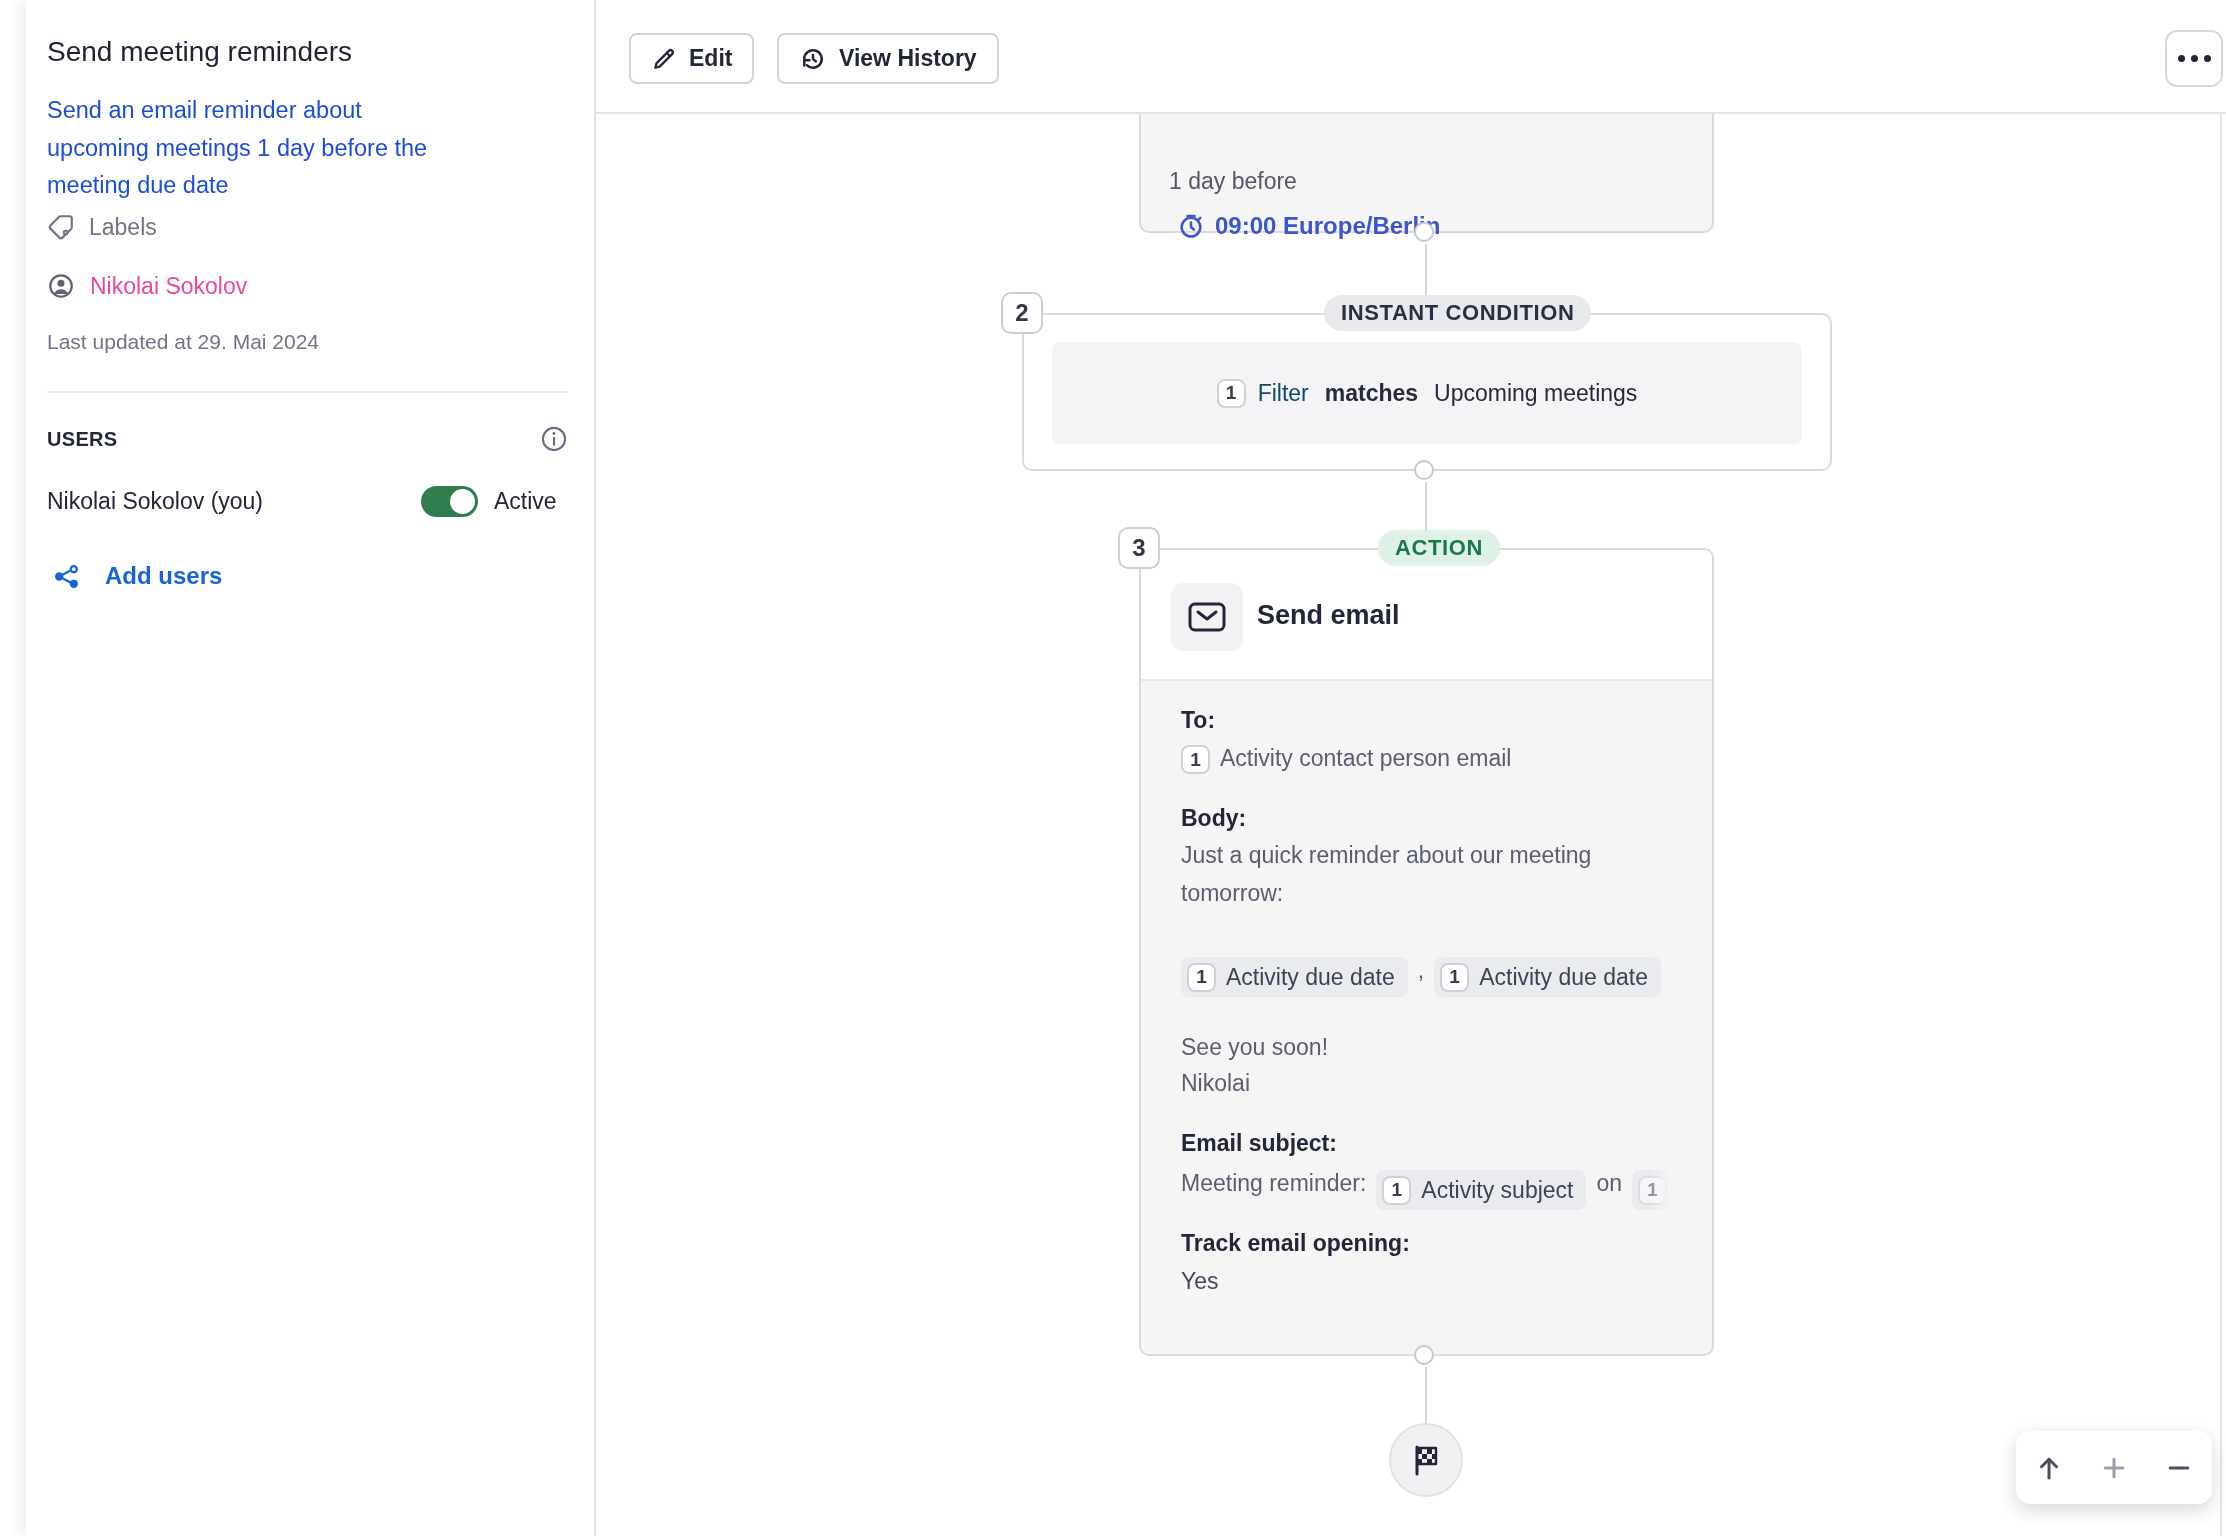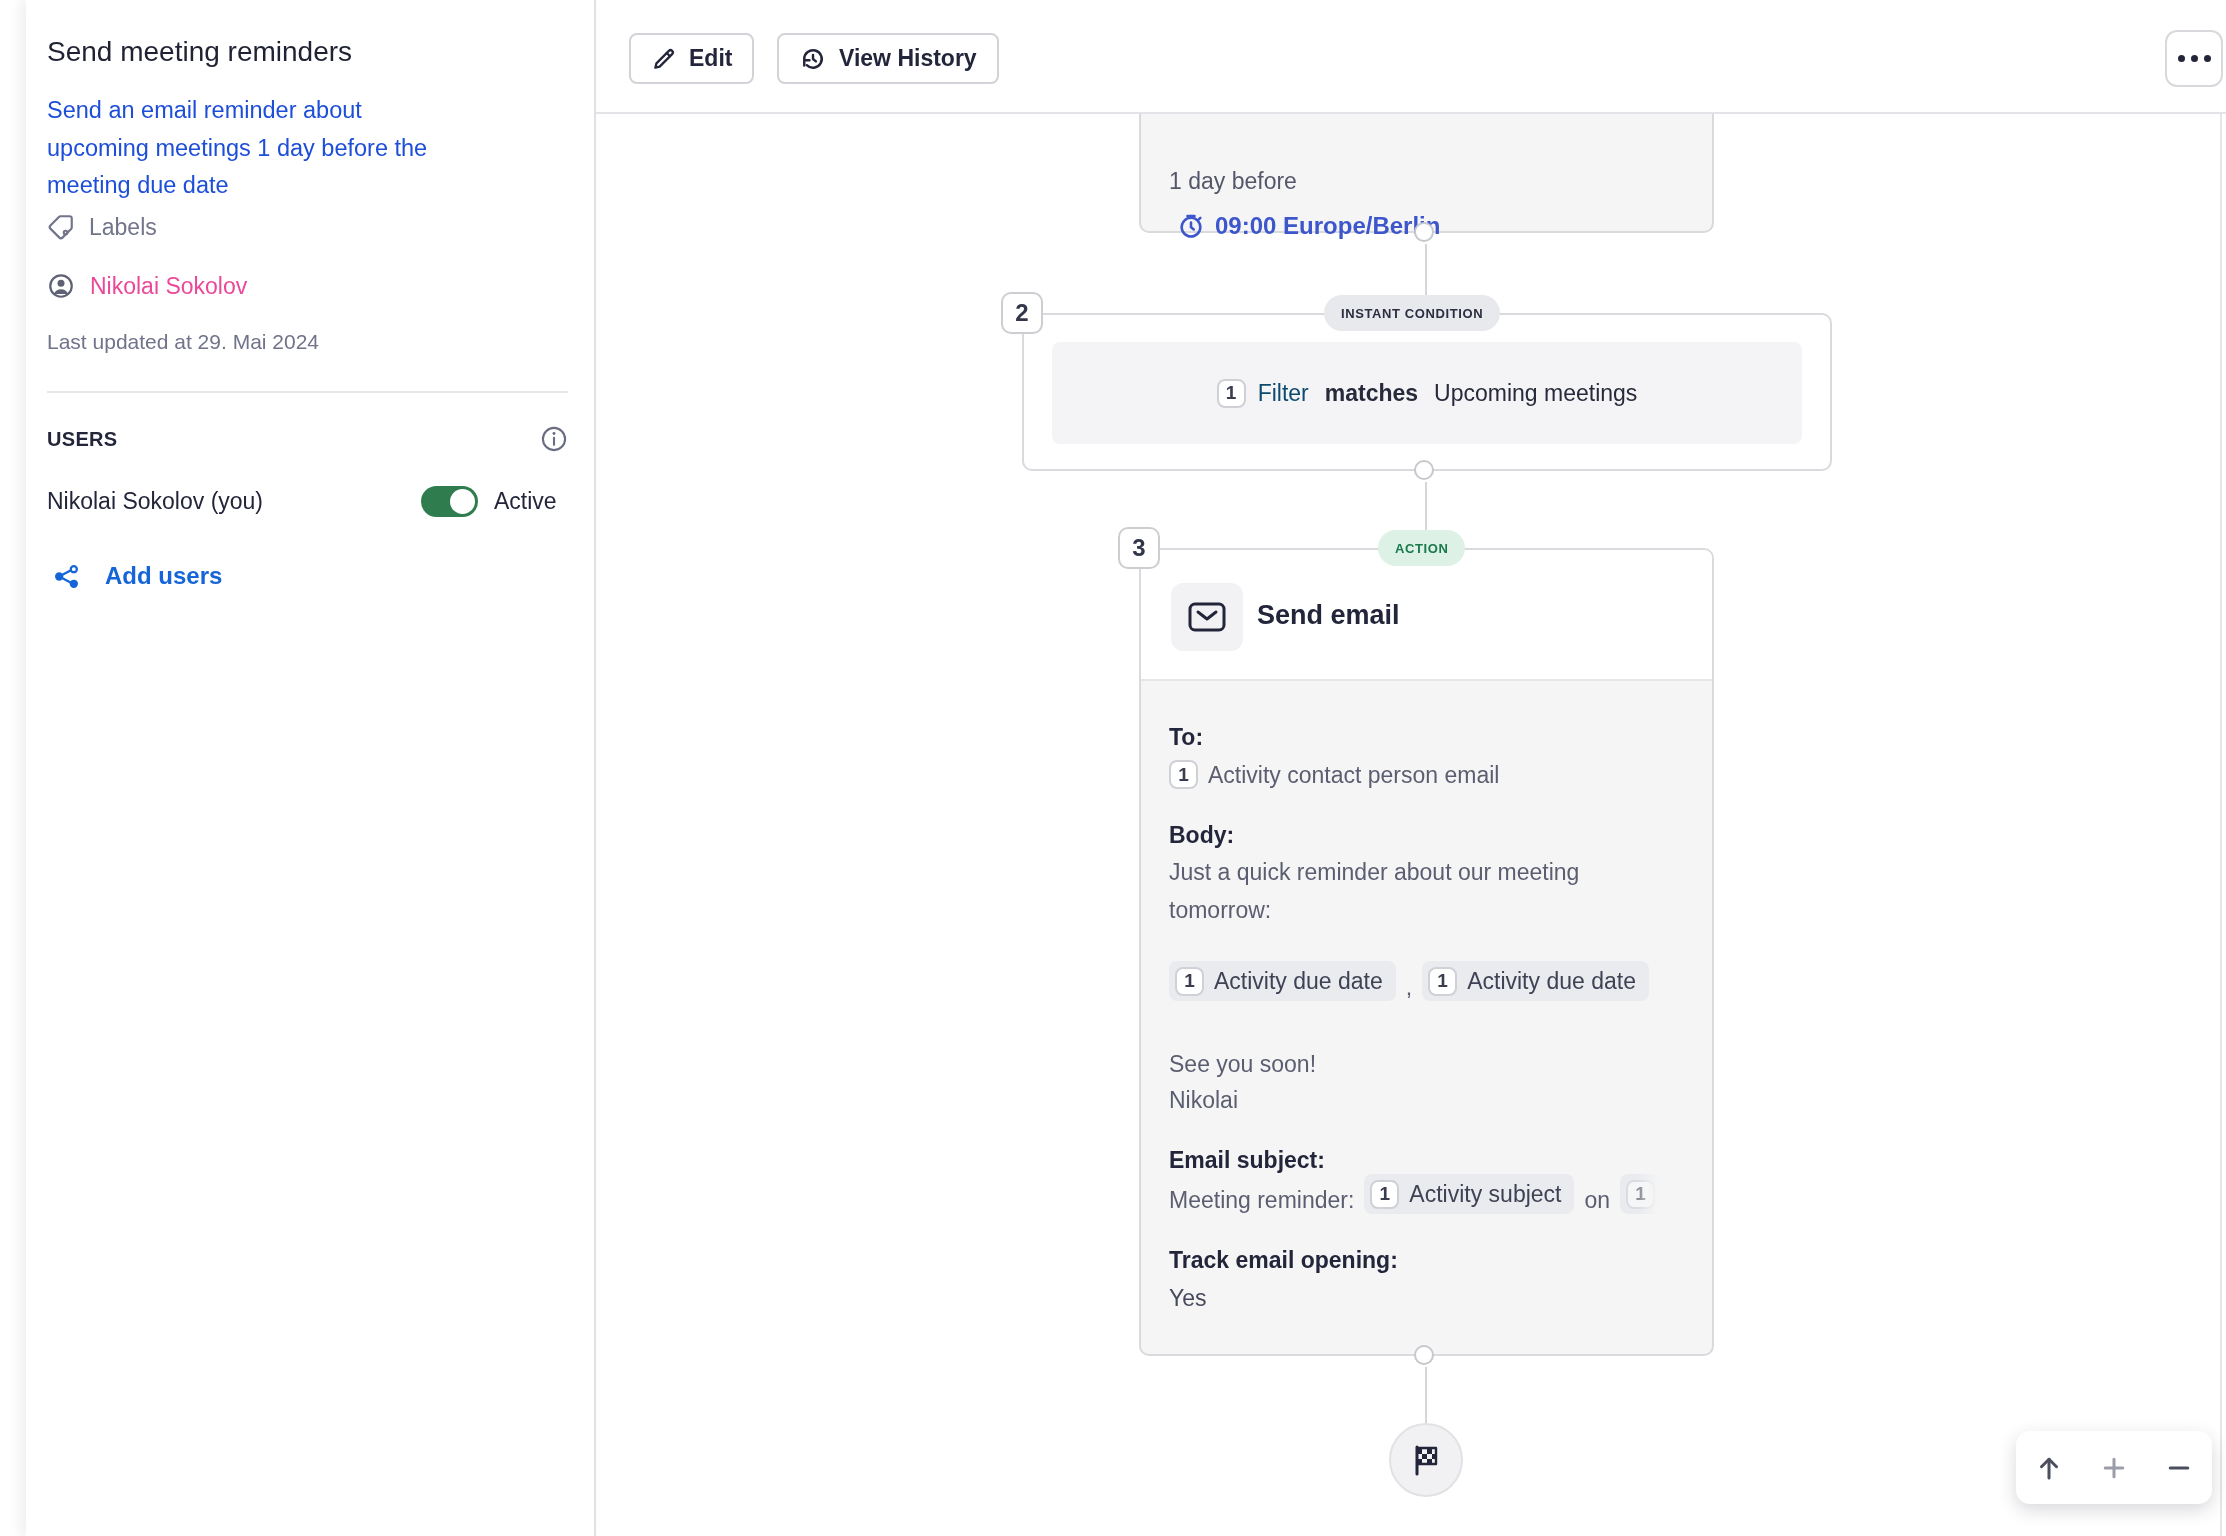--- a/index.html
+++ b/index.html
@@ -19,42 +19,42 @@
     border-left:9px solid transparent;border-right:9px solid transparent;border-top:11px solid #32354a;}
   
   .canvas{position:absolute;inset:0;background:#fff;z-index:2;}
   .vline{position:absolute;left:1425px;width:2px;background:#d5d6da;}
   .connector-dot{position:absolute;left:1414px;width:20px;height:20px;border-radius:50%;
     background:#fff;border:2px solid #c7c8cd;box-sizing:border-box;z-index:4;}
   .step-badge{position:absolute;width:42px;height:42px;background:#fff;border:2px solid #cdced2;
     border-radius:10px;box-sizing:border-box;display:flex;align-items:center;justify-content:center;
     font-weight:bold;font-size:24px;color:#33364a;z-index:5;}
   .stage-pill{position:absolute;height:36px;border-radius:18px;display:flex;align-items:center;
-    padding:0 17px;font-weight:bold;font-size:13px;letter-spacing:.6px;z-index:5;}
+    padding:0 17px;font-weight:bold;font-size:22px;letter-spacing:.6px;z-index:5;}
   .pill-gray{background:#e8e9ec;color:#2b2e41;}
   .pill-green{background:#ddf1e6;color:#187a4a;}
   .card{position:absolute;background:#fff;border:2px solid #d9dadd;border-radius:10px;box-sizing:border-box;z-index:3;}
   
   .trigger-card{left:1139px;top:58px;width:575px;height:175px;background:#f5f5f6;}
   .trigger-line1{position:absolute;left:28px;top:108px;font-size:23px;color:#54576a;}
   .trigger-time{position:absolute;left:36px;top:152px;display:flex;align-items:center;gap:10px;
     color:#3d56cc;font-weight:bold;font-size:24px;}
   
   .cond-card{left:1022px;top:313px;width:810px;height:158px;}
   .cond-box{position:absolute;left:28px;top:27px;width:750px;height:102px;background:#f4f4f6;border-radius:8px;
     display:flex;align-items:center;justify-content:center;gap:12px;font-size:23px;color:#272a3b;}
   .cond-box .fieldname{color:#0c4a6e;}
   .cond-box .op{font-weight:bold;margin:0 4px;}
   
   .action-card{left:1139px;top:548px;width:575px;height:808px;background:#f5f5f6;overflow:hidden;}
   .action-head{position:absolute;left:0;top:0;width:100%;height:131px;background:#fff;border-bottom:2px solid #e5e6e9;box-sizing:border-box;}
   .mail-tile{position:absolute;left:30px;top:33px;width:72px;height:68px;background:#f2f2f4;border-radius:12px;
     display:flex;align-items:center;justify-content:center;}
   .action-title{position:absolute;left:116px;top:50px;font-weight:bold;font-size:27px;color:#23263a;}
-  .arow{position:absolute;left:28px;right:24px;height:44px;display:flex;align-items:flex-end;gap:10px;
+  .arow{position:absolute;left:40px;right:24px;height:44px;display:flex;align-items:flex-start;gap:10px;
     font-size:23px;color:#5b5e70;white-space:nowrap;}
   .arow.bold{font-weight:bold;color:#23263a;}
   .chip{display:inline-flex;align-items:center;justify-content:center;width:29px;height:29px;background:#fff;
     border:2px solid #cfd1d7;border-radius:8px;font-weight:bold;font-size:19px;color:#3a3d4e;box-sizing:border-box;flex:0 0 auto;}
   .token{display:inline-flex;align-items:center;gap:10px;background:#eaebee;border-radius:8px;height:40px;
     padding:0 13px 0 6px;color:#3f4254;flex:0 0 auto;}
   .token-clipped{padding:0 6px;mask-image:linear-gradient(to right,#000 45%,transparent 95%);
     -webkit-mask-image:linear-gradient(to right,#000 45%,transparent 95%);}
   .token-clipped .chip{opacity:.55;}
   .dark-val{color:#474a5c;}

